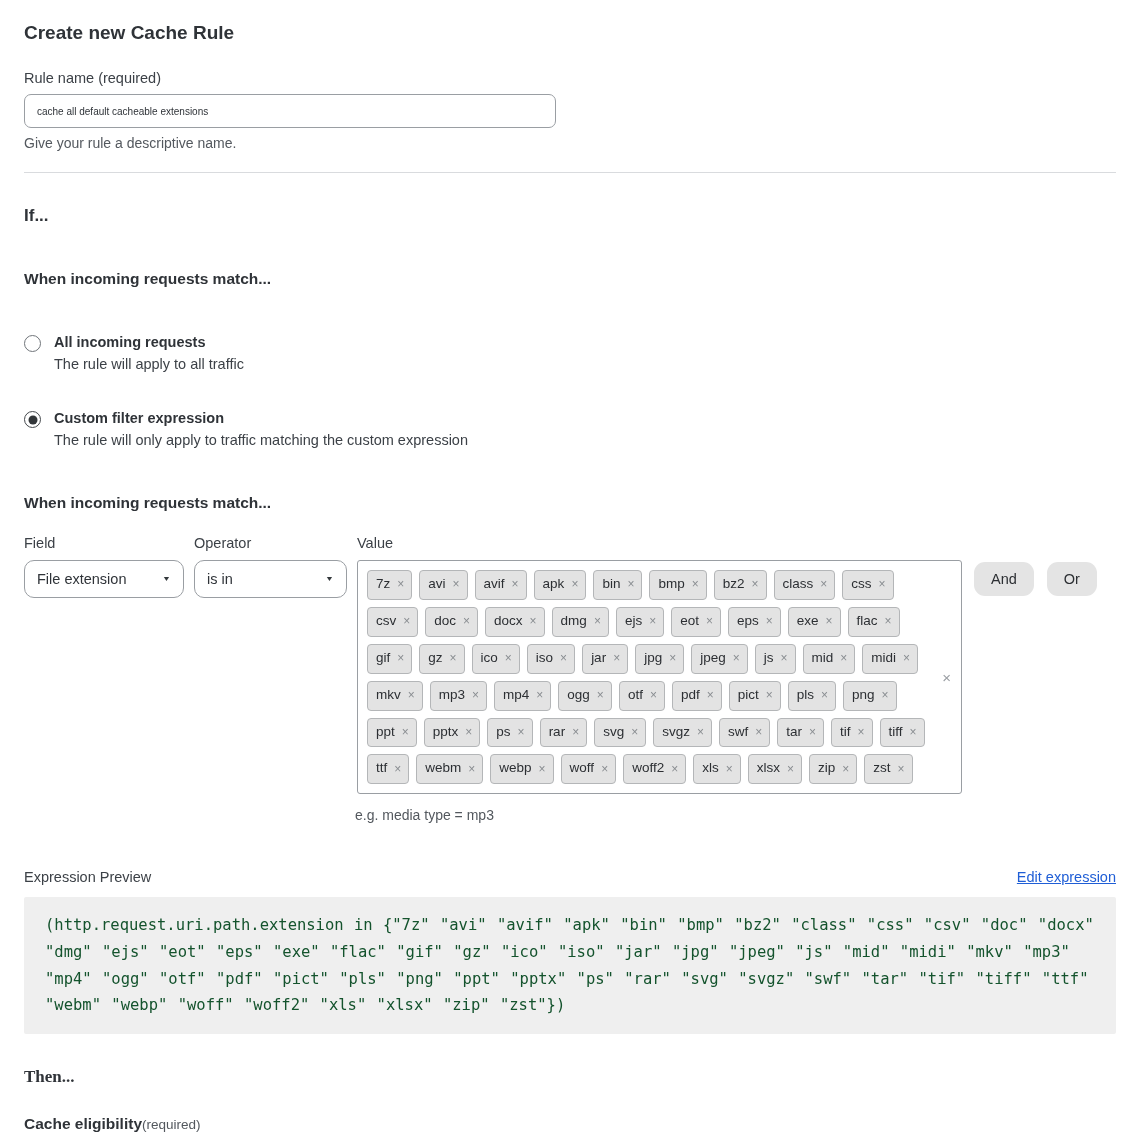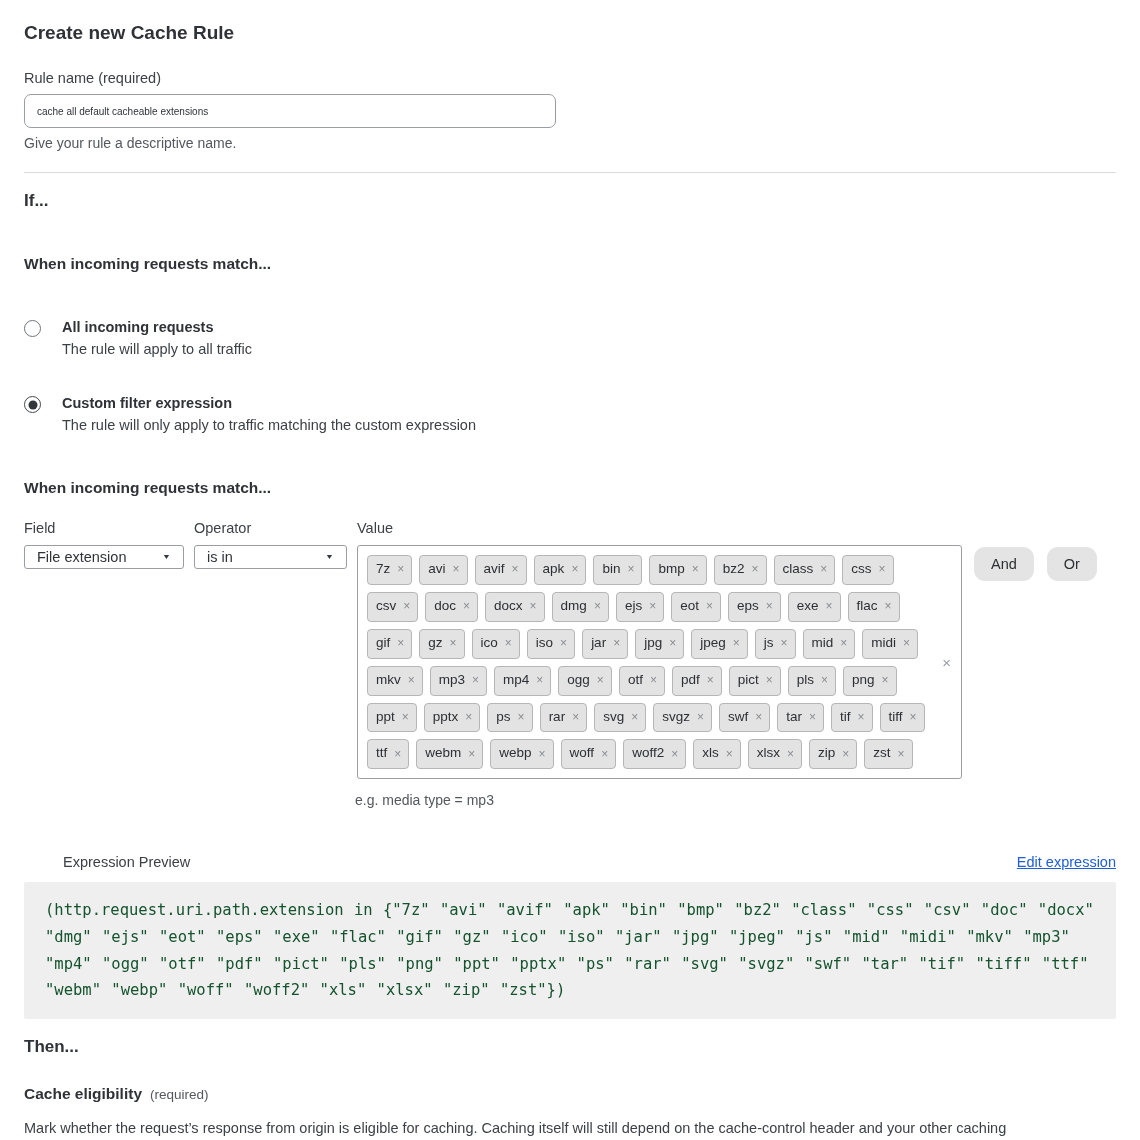--- a/index.html
+++ b/index.html
@@ -16,46 +16,46 @@
   .rule-name-input {
     width:532px; height:34px; border:1px solid #9a9ea3; border-radius:7px;
     padding:0 12px; font-size:10px; color:#2f3338;
     font-family:"Liberation Sans", sans-serif; outline:none; background:#fff;
     margin-bottom:7px; display:block;
   }
   .help-text { font-size:14px; color:#53585e; }
 
   .divider { border:none; border-top:1px solid #d9dbde; margin:21px 0 0 0; }
 
-  .h2 { font-size:17px; font-weight:bold; color:#2f3338; margin-top:18px; }
+  .h2 { font-size:17px; font-weight:bold; color:#2f3338; margin-top:33px; }
   .h3 { font-size:15.5px; font-weight:bold; color:#2f3338; }
   #if-heading { margin-bottom:44px; }
   #match-heading-1 { margin-bottom:46px; }
 
-  .radio-row { display:flex; align-items:flex-start; gap:21px; }
+  .radio-row { display:flex; align-items:flex-start; gap:13px; }
   .radio {
     flex:0 0 auto; width:17px; height:17px; border-radius:50%;
     border:1.5px solid #70757a; background:#fff; position:relative; margin-top:1px;
   }
   .radio.checked-dark { border-color:#44484c; }
   .radio.checked-dark::after {
     content:""; position:absolute; left:50%; top:50%; transform:translate(-50%,-50%);
     width:9px; height:9px; border-radius:50%; background:#323639;
   }
   .radio-label { font-size:14.5px; font-weight:bold; color:#2f3338; }
   .radio-desc { font-size:14.5px; color:#3c4147; margin-top:6px; }
   #radio-all-incoming { margin-bottom:38px; }
   #radio-custom-filter { margin-bottom:46px; }
 
   #match-heading-2 { margin-bottom:23px; }
 
   .condition-row { display:flex; align-items:flex-start; gap:10px; }
   .cond-col .col-label { font-size:14.5px; color:#3c4147; margin-bottom:9px; }
   .select-box {
-    height:24px; border:1px solid #9a9ea3; border-radius:3px; background:#fff;
+    height:38px; border:1px solid #9a9ea3; border-radius:10px; background:#fff;
     display:flex; align-items:center; justify-content:space-between;
     padding:10px 12px; font-size:14.5px; color:#2f3338; cursor:pointer;
   }
   .select-field { width:160px; }
   .select-operator { width:153px; }
   .caret { font-size:9px; color:#33383c; transform:scaleY(0.8); }
 
   .value-box {
     width:605px; min-height:211px; border:1px solid #9a9ea3; border-radius:3px;
     background:#fff; position:relative;
@@ -77,31 +77,31 @@
   .logic-btn {
     background:#e4e4e4; border:none; border-radius:11px; padding:9px 17px;
     font-size:14.5px; color:#2c2f33; font-family:"Liberation Sans", sans-serif; cursor:pointer;
   }
   .value-hint { font-size:14px; color:#53585e; margin-top:13px; margin-left:331px; }
 
   .preview-header {
     margin-top:46px; display:flex; justify-content:space-between; align-items:baseline;
     margin-bottom:12px;
   }
-  .preview-label { font-size:14.5px; color:#3c4147;margin-left:39px; }
+  .preview-label { font-size:14.5px; color:#3c4147; }
   .link { color:#1f5ed6; font-size:14.5px; text-decoration:underline; cursor:pointer;margin-left:20px; }
   .code-block {
     background:#efefef; border-radius:2px; padding:15px 21px;
     font-family:"DejaVu Sans Mono","Liberation Mono",monospace;
     font-size:15.5px; line-height:1.72; color:#14532d;
     word-spacing:1px; white-space:normal; word-break:break-word;
   }
 
-  #then-heading { margin-bottom:28px; }
-  .elig-heading-row { display:flex; align-items:baseline; gap:8px; margin-bottom:14px; }
+  #then-heading { margin-bottom:28px;font-family:Liberation Serif, serif; }
+  .elig-heading-row { display:flex; align-items:baseline; margin-bottom:14px; }
   .required-note { font-size:13.5px; font-weight:normal; color:#53585e; }
   .elig-desc { font-size:14.5px; color:#3c4147; line-height:1.55; max-width:1080px; margin-bottom:20px; }
 </style>
 </head>
 <body>
 
 <div class="page-title">Create new Cache Rule</div>
 
 <div class="field-label">Rule name (required)</div>
 <input class="rule-name-input" type="text" value="cache all default cacheable extensions" style="">

